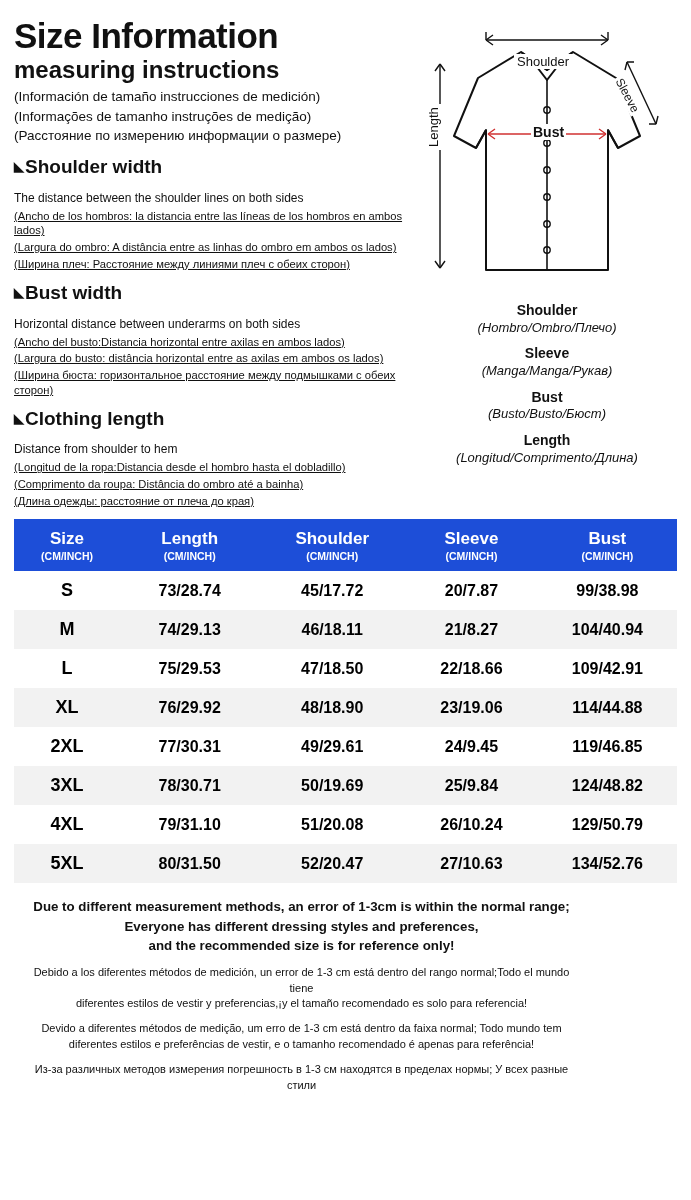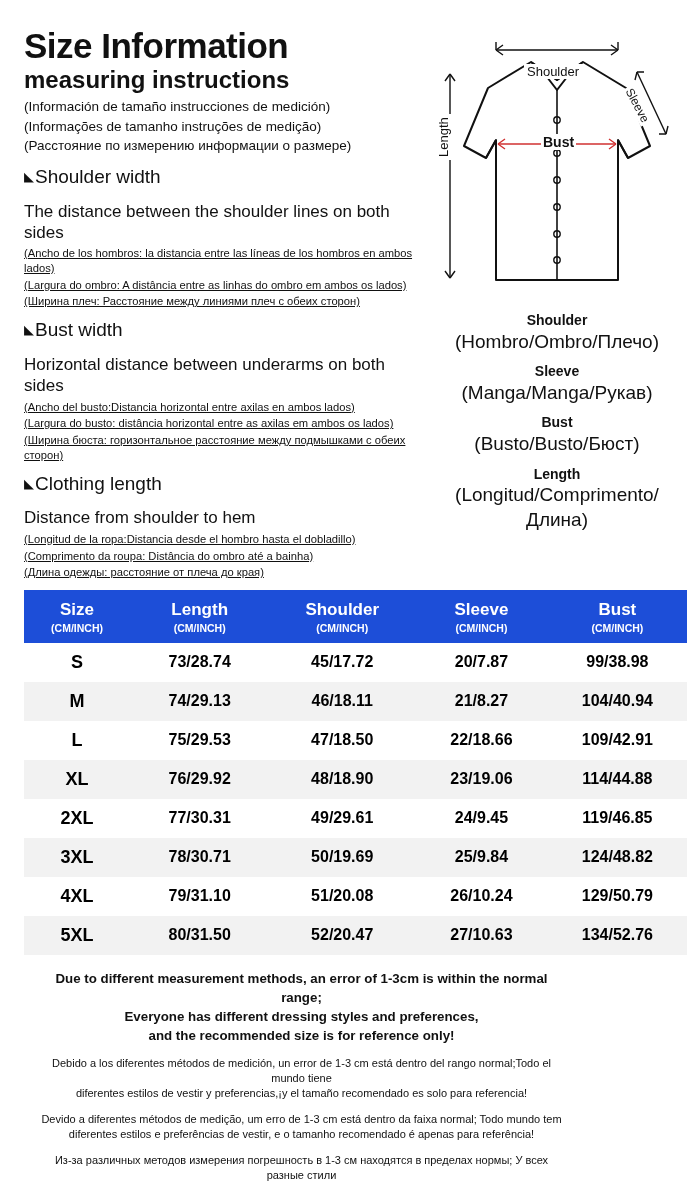--- a/index.html
+++ b/index.html
@@ -7,21 +7,21 @@
   body {
     width: 691px;
     height: 1200px;
     background: #ffffff;
     font-family: "Liberation Sans", sans-serif;
     color: #111111;
     position: relative;
     overflow: hidden;
   }
 
-  .page { position: relative; width: 603px; height: 1200px; padding: 10px; }
+  .page { position: relative; width: 603px; height: 1200px; padding: 0; }
 
   
   .top { display: flex; width: 691px; padding: 18px 14px 0 14px; }
   .top-left { width: 404px; }
   .top-right { width: 258px; position: relative; }
 
   h1.title {
     font-size: 35px;
     font-weight: bold;
     margin: 0 0 2px 0;
@@ -36,45 +36,45 @@
   }
   .trans-line {
     font-size: 13.5px;
     line-height: 1.45;
     margin: 0;
   }
 
   .sec { margin-top: 10px; }
   .sec-head {
     font-size: 19px;
-    font-weight: normal;
+    font-weight: bold;
     margin: 0 0 1px 0;
     line-height: 1.2;
   }
   .sec-head .bullet { font-size: 13px; vertical-align: 2px; margin-right: 1px; }
   .sec-sub {
-    font-size: 17px;
+    font-size: 12px;
     margin: 12px 0 3px 0;
     line-height: 1.25;
   }
   .sec-trans {
     font-size: 11.2px;
     line-height: 1.32;
     margin: 0 0 2px 0;
     text-decoration: underline;
   }
 
   
   .diagram { position: relative; width: 258px; height: 280px; }
   .diagram svg { position: absolute; left: 0; top: 0; }
 
   .dia-labels { margin-top: 4px; text-align: center; }
   .dia-group { margin-bottom: 9px; }
   .dia-en { font-size: 14px; font-weight: bold; line-height: 1.25; }
-  .dia-tr { font-size: 19px; line-height: 1.3; }
+  .dia-tr { font-size: 13px; line-height: 1.3; font-style: italic; }
 
   
   .table-wrap { padding: 0 14px; margin-top: 8px; }
   table.size-table {
     width: 663px;
     border-collapse: collapse;
     table-layout: fixed;
   }
   table.size-table thead th {
     background: #1d4ed8;

